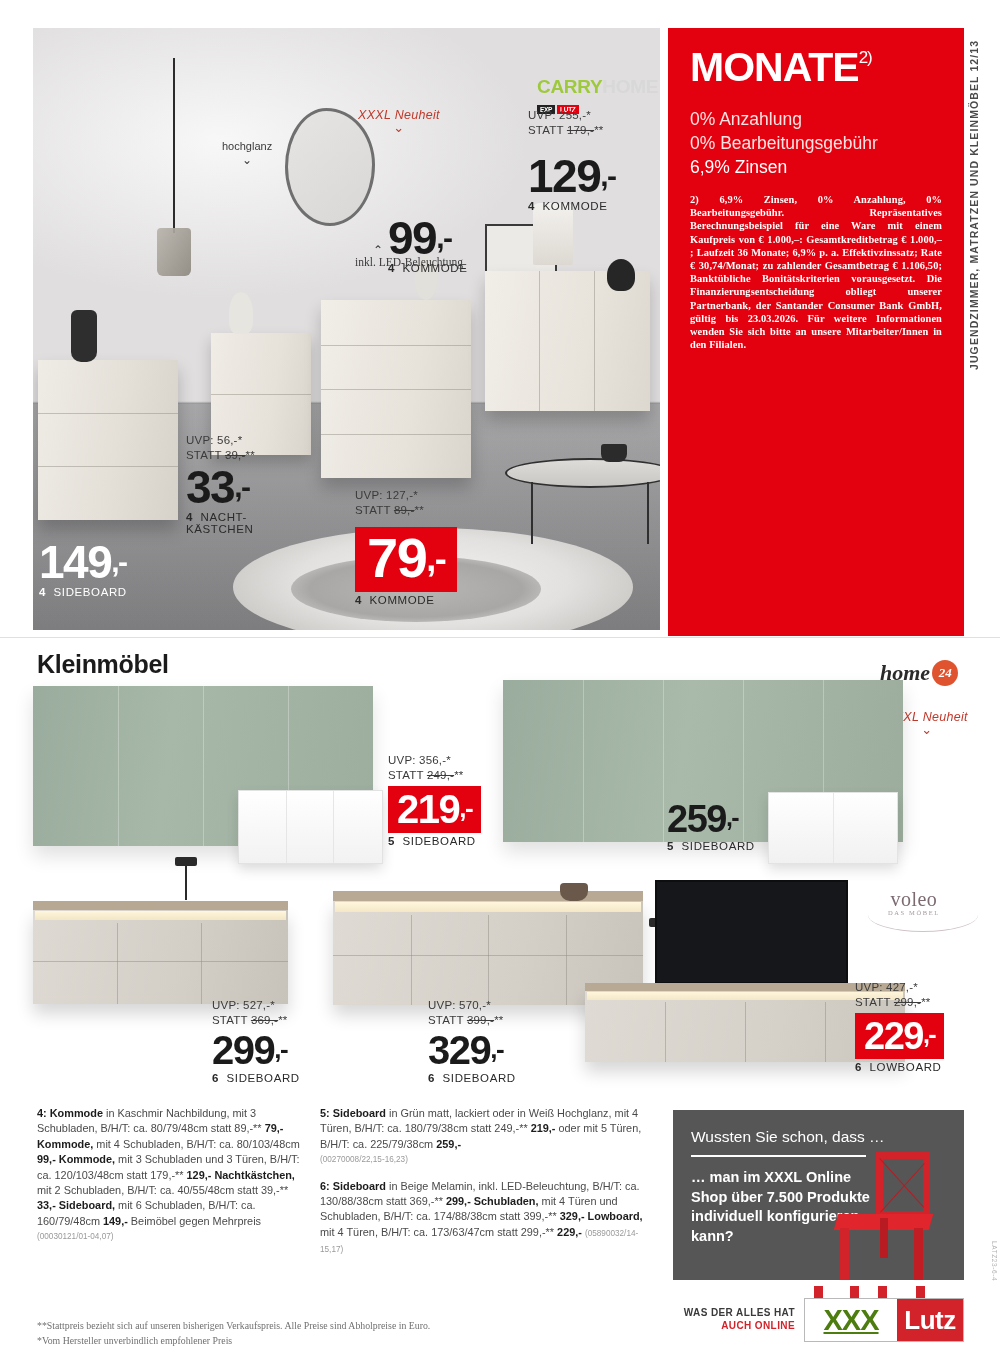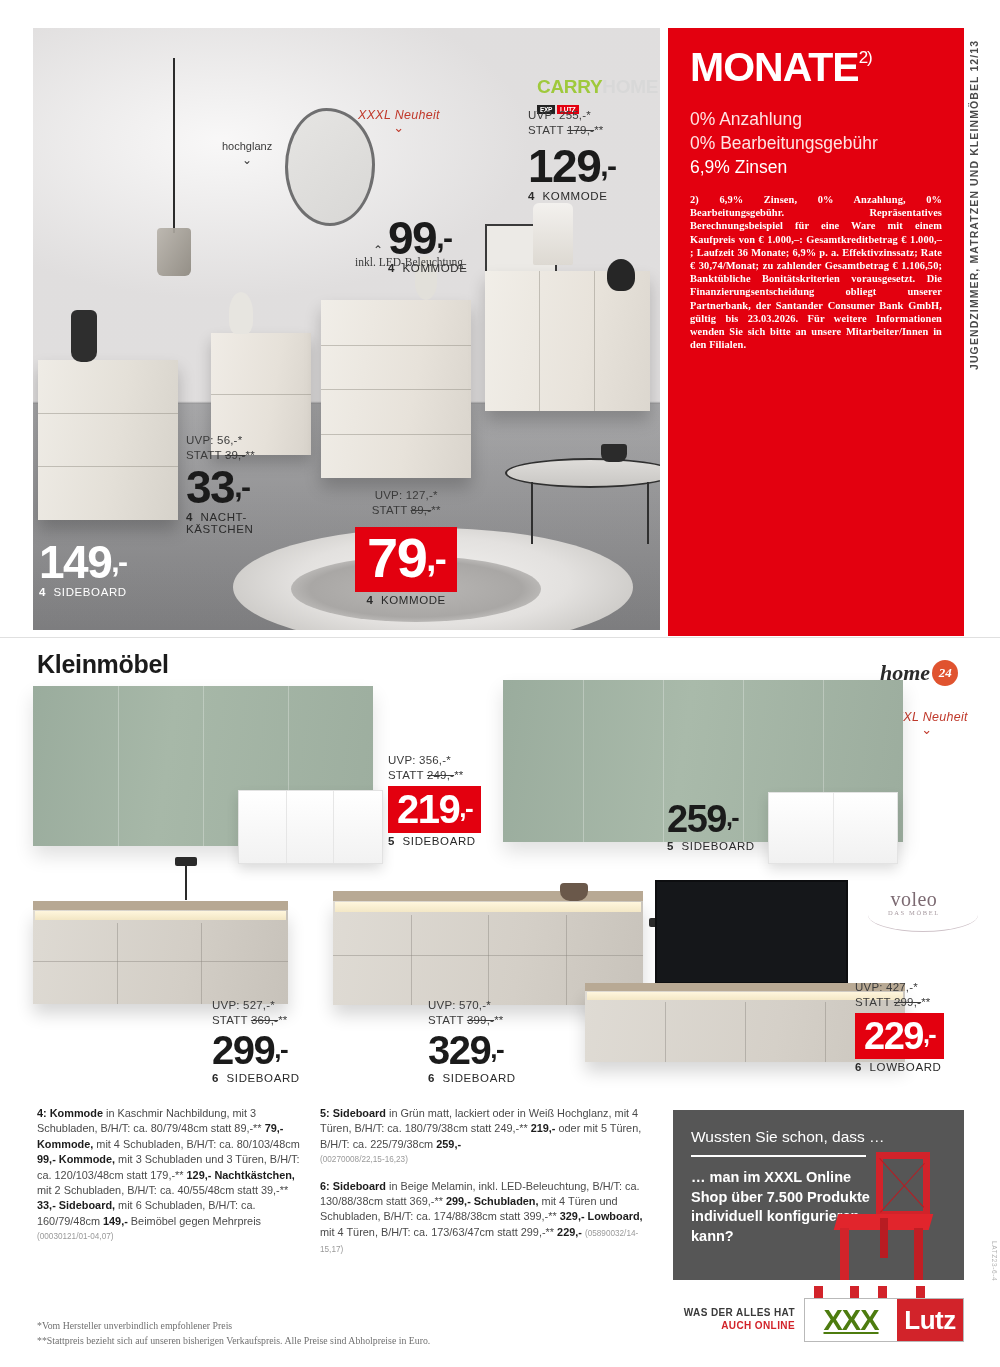--- a/index.html
+++ b/index.html
@@ -336,38 +336,38 @@
     </div>
 
     <div class="tag" style="left:355px; top:188px;">
       <div class="price-big"><span>99</span><span class="cur">,-</span></div>
       <div class="price-sub"><b>4</b>&nbsp; <span>KOMMODE</span></div>
     </div>
 
     <div class="tag" style="left:495px; top:80px;">
       <div class="uvp">UVP: 255,-*</div>
       <div class="uvp"><span>STATT </span><span class="strike">179,-</span><span>**</span></div>
-      <div class="price-big" style="margin-top:6px"><span>129</span><span class="cur">,-</span></div>
+      <div class="price-big" style="margin-top:16px"><span>129</span><span class="cur">,-</span></div>
       <div class="price-sub"><b>4</b>&nbsp; <span>KOMMODE</span></div>
     </div>
 
     <div class="tag" style="left:153px; top:405px;">
       <div class="uvp">UVP: 56,-*</div>
       <div class="uvp"><span>STATT </span><span class="strike">39,-</span><span>**</span></div>
       <div class="price-big" style="margin-top:2px"><span>33</span><span class="cur">,-</span></div>
       <div class="price-sub"><b>4</b>&nbsp; <span>NACHT-</span></div>
       <div class="price-sub" style="margin-top:0">KÄSTCHEN</div>
     </div>
 
     <div class="tag tag-white" style="left:6px; top:512px;">
       <div class="price-big"><span>149</span><span class="cur">,-</span></div>
       <div class="price-sub"><b>4</b>&nbsp; <span>SIDEBOARD</span></div>
     </div>
 
-    <div class="tag" style="left:322px; top:460px;text-align:center;">
+    <div class="tag" style="left:322px; top:460px;">
       <div class="uvp">UVP: 127,-*</div>
       <div class="uvp"><span>STATT </span><span class="strike">89,-</span><span>**</span></div>
       <div class="redbox" style="margin-top:9px">
         <div class="price-big"><span>79</span><span class="cur">,-</span></div>
       </div>
       <div class="price-sub"><b>4</b>&nbsp; <span>KOMMODE</span></div>
     </div>
   </div>
 
   <div class="fin">
@@ -545,17 +545,17 @@
       <div class="l1">WAS DER ALLES HAT</div>
       <div class="l2">AUCH ONLINE</div>
     </div>
     <div class="logo-box">
       <div class="logo-xxx">XXX</div>
       <div class="logo-lutz">Lutz</div>
     </div>
   </div>
 
   <div class="foot">
+    <div>**Stattpreis bezieht sich auf unseren bisherigen Verkaufspreis. Alle Preise sind Abholpreise in Euro.</div>
     <div>*Vom Hersteller unverbindlich empfohlener Preis</div>
-    <div>**Stattpreis bezieht sich auf unseren bisherigen Verkaufspreis. Alle Preise sind Abholpreise in Euro.</div>
   </div>
 
 </div>
 
 </body></html>

